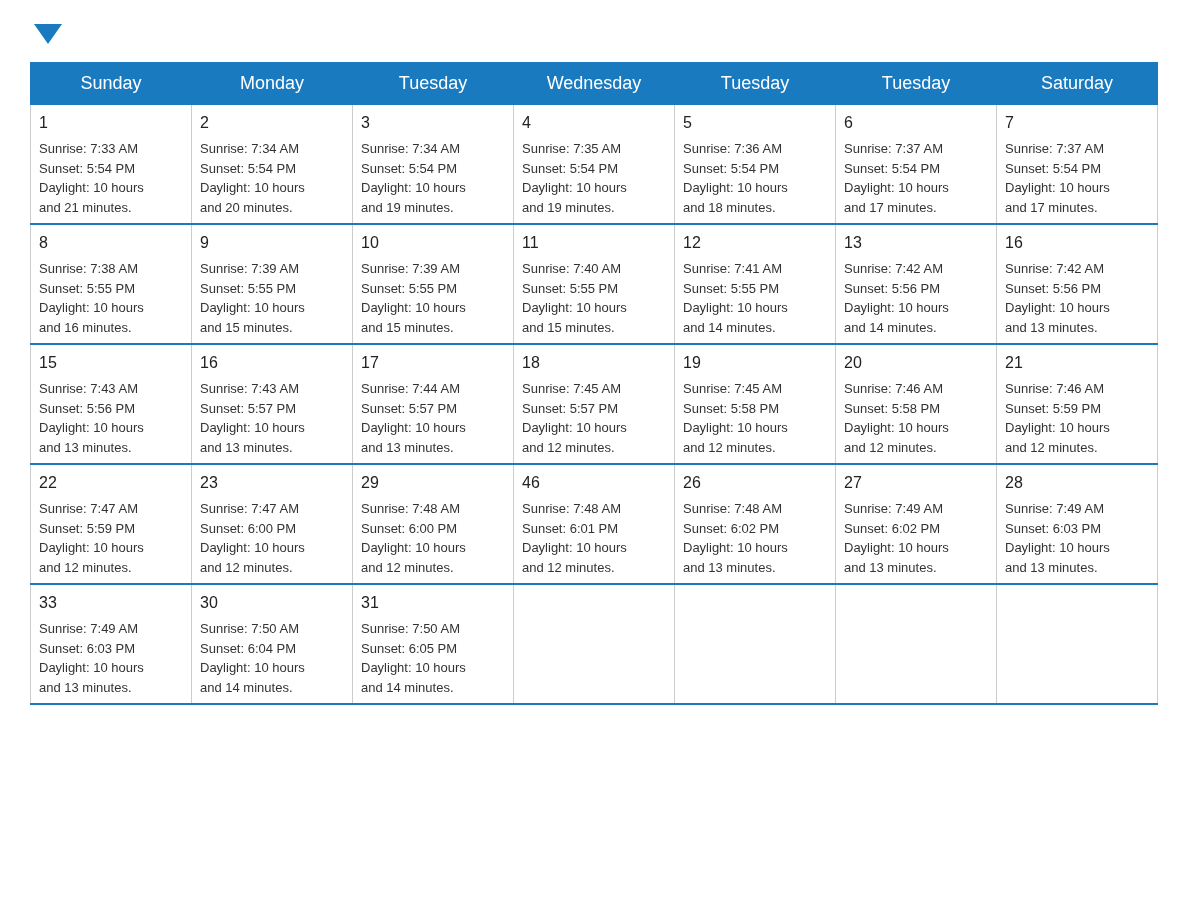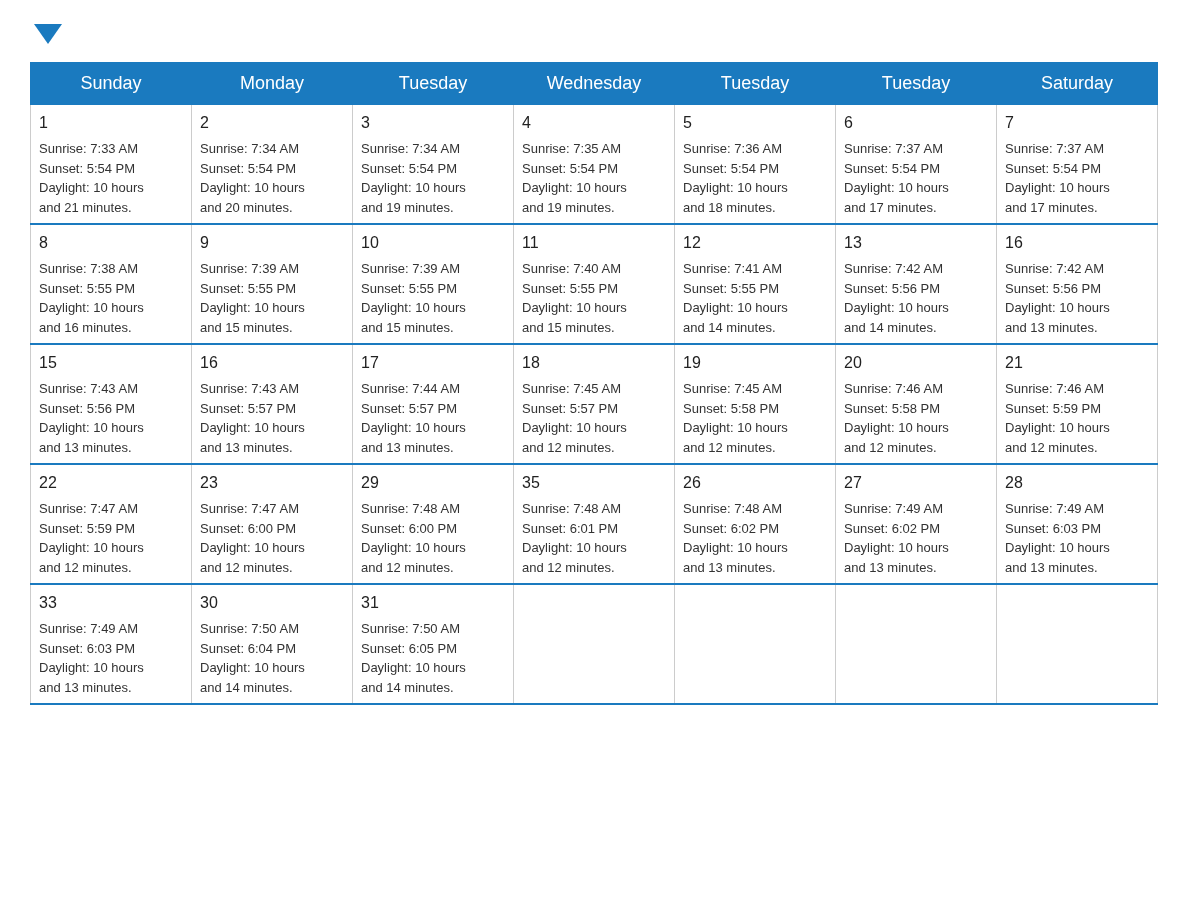--- a/index.html
+++ b/index.html
@@ -175,21 +175,21 @@
         <td><span class="day-num">21</span>
 Sunrise: 7:46 AM<br>Sunset: 5:59 PM<br>Daylight: 10 hours<br>and 12 minutes.</td>
       </tr>
       <tr class="row-divider">
         <td><span class="day-num">22</span>
 Sunrise: 7:47 AM<br>Sunset: 5:59 PM<br>Daylight: 10 hours<br>and 12 minutes.</td>
         <td><span class="day-num">23</span>
 Sunrise: 7:47 AM<br>Sunset: 6:00 PM<br>Daylight: 10 hours<br>and 12 minutes.</td>
         <td><span class="day-num">29</span>
 Sunrise: 7:48 AM<br>Sunset: 6:00 PM<br>Daylight: 10 hours<br>and 12 minutes.</td>
-        <td><span class="day-num">35</span>
+        <td><span class="day-num">46</span>
 Sunrise: 7:48 AM<br>Sunset: 6:01 PM<br>Daylight: 10 hours<br>and 12 minutes.</td>
         <td><span class="day-num">26</span>
 Sunrise: 7:48 AM<br>Sunset: 6:02 PM<br>Daylight: 10 hours<br>and 13 minutes.</td>
         <td><span class="day-num">27</span>
 Sunrise: 7:49 AM<br>Sunset: 6:02 PM<br>Daylight: 10 hours<br>and 13 minutes.</td>
         <td><span class="day-num">28</span>
 Sunrise: 7:49 AM<br>Sunset: 6:03 PM<br>Daylight: 10 hours<br>and 13 minutes.</td>
       </tr>
       <tr class="row-divider">
         <td><span class="day-num">33</span>

